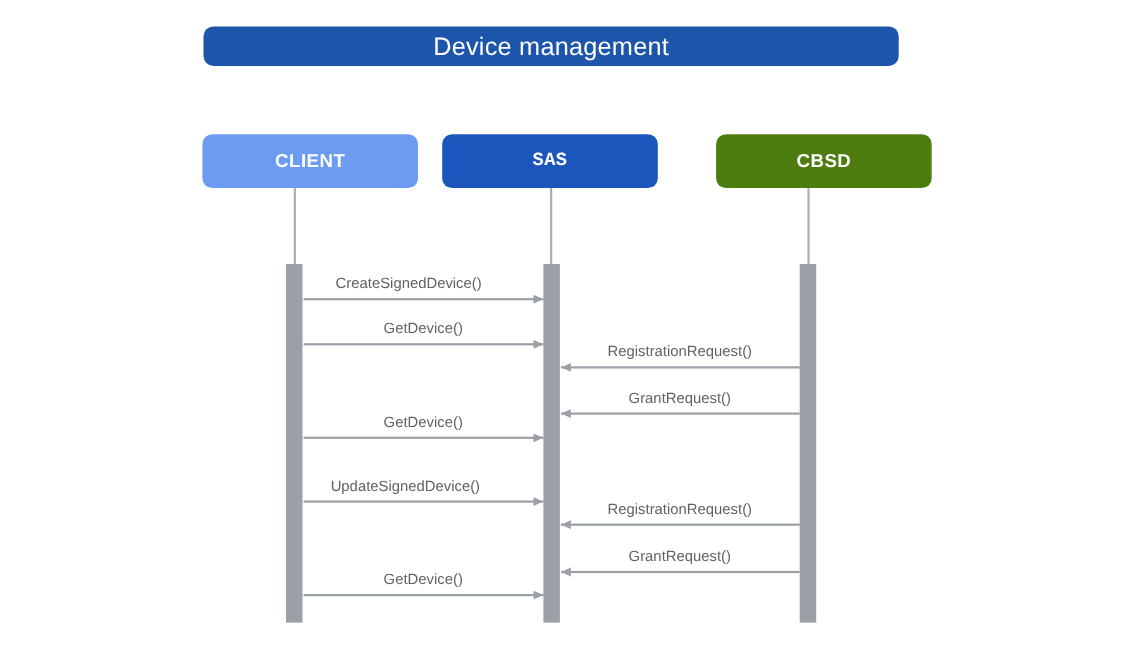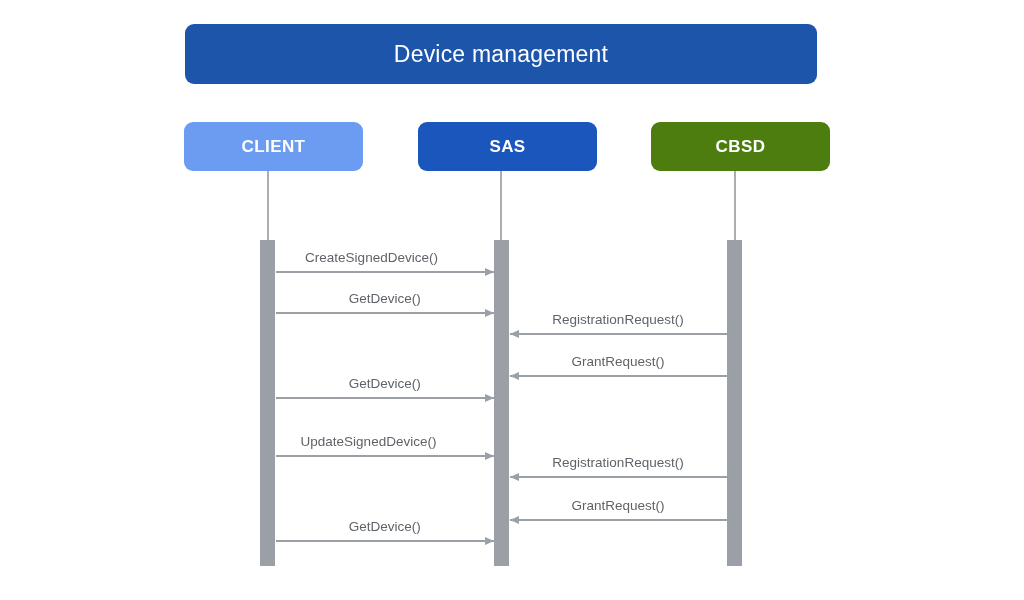--- a/index.html
+++ b/index.html
@@ -2,32 +2,32 @@
 <html><head>
 <meta charset="utf-8">
 <style>
   html,body{margin:0;padding:0;}
   body{
     width:1024px;height:600px;background:#ffffff;position:relative;overflow:hidden;
     font-family:"Liberation Sans", sans-serif;
   }
   .stage{position:absolute;inset:0;}
   .title-banner{
-    position:absolute;left:185px;top:24px;width:632px;height:60px;
+    position:absolute;left:185px;top:24px;width:632px;height:36px;
     border-radius:9px;color:#ffffff;font-size:23px;
     display:flex;align-items:center;justify-content:center;
     letter-spacing:0.2px;
   }
   .actor{
-    position:absolute;top:122px;width:179px;height:49px;border-radius:9px;
+    position:absolute;top:122px;width:196px;height:49px;border-radius:9px;
     color:#ffffff;font-size:17px;font-weight:bold;letter-spacing:0.4px;
     display:flex;align-items:center;justify-content:center;
   }
   .actor-client{left:184px;}
-  .actor-sas{left:418px;}
+  .actor-sas{left:402px;font-family:Liberation Mono, monospace;}
   .actor-cbsd{left:651px;}
   .lifeline{
     position:absolute;top:171px;height:69px;width:2px;background:#9aa0a6;opacity:0.85;
   }
   .lifeline-client{left:267px;}
   .lifeline-sas{left:500px;}
   .lifeline-cbsd{left:734px;}
   .activation{
     position:absolute;top:240px;height:326px;width:15px;background:#9aa0a6;
   }

